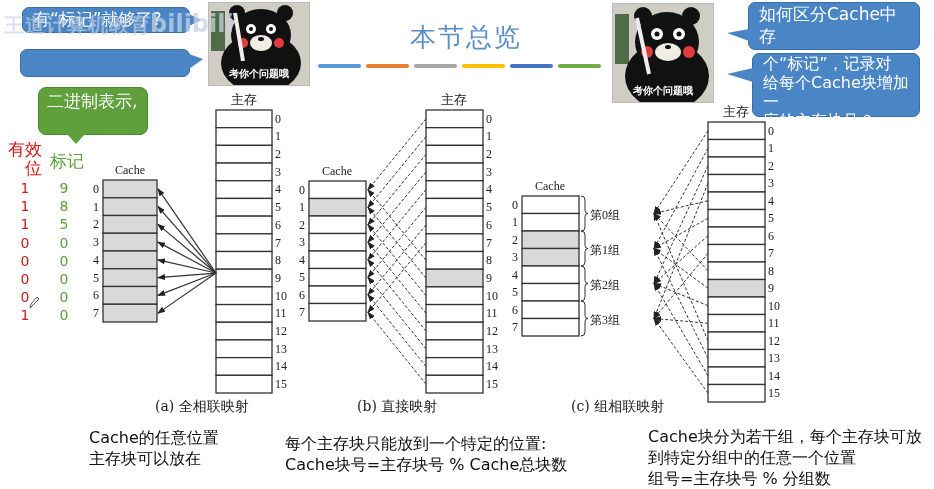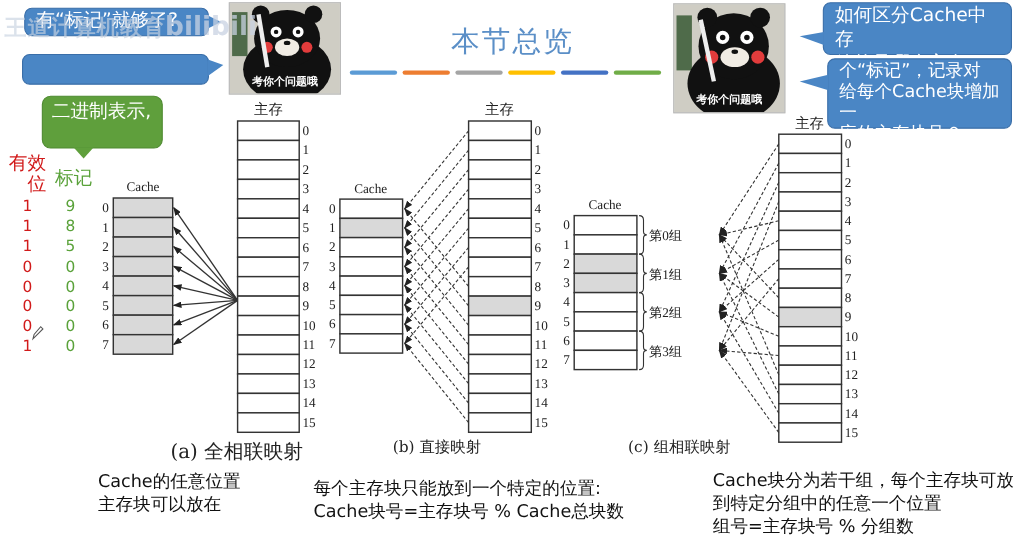--- a/index.html
+++ b/index.html
@@ -343,21 +343,21 @@
       <line x1="708" y1="288.25" x2="654" y2="248.5" stroke="#333" stroke-width="1" stroke-dasharray="3,2" marker-end="url(#arr)"></line>
       <line x1="708" y1="305.75" x2="654" y2="283.5" stroke="#333" stroke-width="1" stroke-dasharray="3,2" marker-end="url(#arr)"></line>
       <line x1="708" y1="323.25" x2="654" y2="318.5" stroke="#333" stroke-width="1" stroke-dasharray="3,2" marker-end="url(#arr)"></line>
       <line x1="708" y1="340.75" x2="654" y2="213.5" stroke="#333" stroke-width="1" stroke-dasharray="3,2" marker-end="url(#arr)"></line>
       <line x1="708" y1="358.25" x2="654" y2="248.5" stroke="#333" stroke-width="1" stroke-dasharray="3,2" marker-end="url(#arr)"></line>
       <line x1="708" y1="375.75" x2="654" y2="283.5" stroke="#333" stroke-width="1" stroke-dasharray="3,2" marker-end="url(#arr)"></line>
       <line x1="708" y1="393.25" x2="654" y2="318.5" stroke="#333" stroke-width="1" stroke-dasharray="3,2" marker-end="url(#arr)"></line>
     </g>
 </svg>
 
-<div class="abs serif" style="left:155px; top:398px; font-size:18px; color:#222;">(a) 全相联映射</div>
+<div class="abs serif" style="left:155px; top:398px; font-size:14px; color:#222;">(a) 全相联映射</div>
 <div class="abs serif" style="left:357px; top:398px; font-size:14px; color:#222;">(b) 直接映射</div>
 <div class="abs serif" style="left:571px; top:398px; font-size:14px; color:#222;">(c) 组相联映射</div>
 
 <div class="abs desc" style="left:89px; top:427px;">
   <div>Cache的任意位置</div>
   <div>主存块可以放在</div>
 </div>
 <div class="abs desc" style="left:285px; top:433px;">
   <div>每个主存块只能放到一个特定的位置:</div>
   <div>Cache块号=主存块号 % Cache总块数</div>

